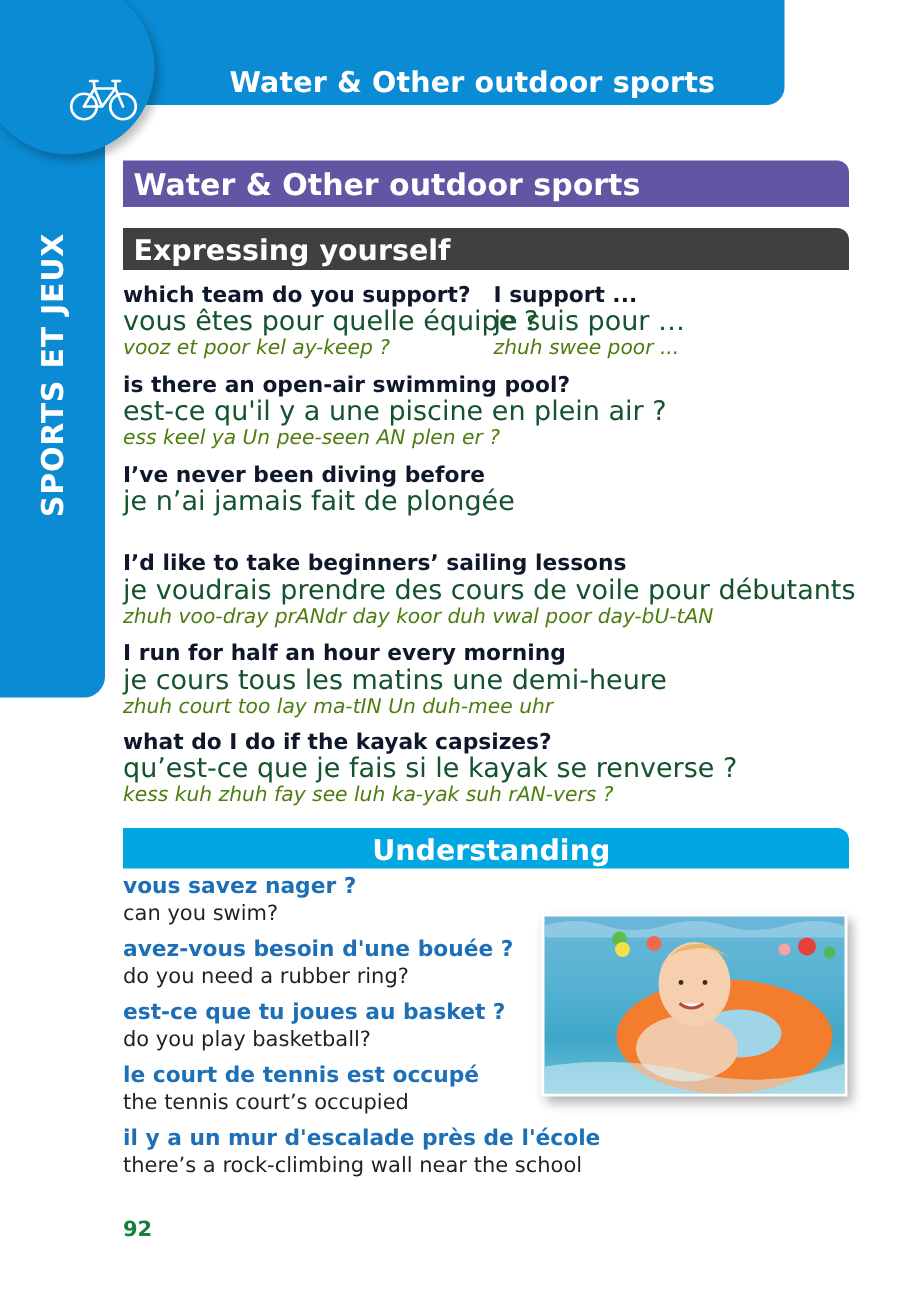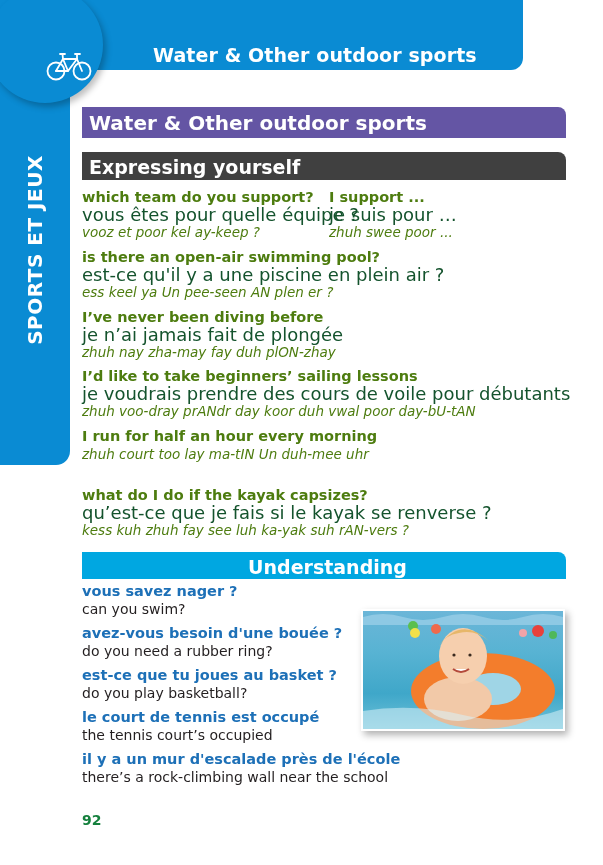--- a/index.html
+++ b/index.html
@@ -38,21 +38,21 @@
   }
   .bike-icon { position: absolute; left: 46px; top: 51px; width: 46px; height: 30px; }
   .bar {
     position: absolute; left: 82px; width: 484px; color: #fff; font-weight: bold;
     border-radius: 0 8px 0 0; box-sizing: border-box; padding-left: 7px; white-space: nowrap;
   }
   .bar-purple { top: 107px; height: 31px; background: #6455a4; font-size: 20px; line-height: 33px; }
   .bar-green { top: 152px; height: 28px; background: #404040; font-size: 19px; line-height: 31px; }
   .bar-cyan { top: 552px; height: 27px; background: #00a7e1; font-size: 19px; line-height: 30px; text-align: center; }
   .phrase { position: absolute; left: 82px; white-space: nowrap; }
-  .en { font-weight: bold; font-size: 14.5px; line-height: 17px; color: #4d7c0f; }
+  .en { font-weight: bold; font-size: 14.5px; line-height: 17px; color: #0f172a; }
   .fr { font-size: 18px; line-height: 17px; color: #14532d; }
   .ph { font-style: italic; font-size: 13.5px; line-height: 18px; color: #4d7c0f; }
   .u-fr { font-weight: bold; font-size: 14.5px; line-height: 18px; color: #1d70b7; }
   .u-en { font-size: 14px; line-height: 18px; color: #231f20; }
   .photo {
     position: absolute; left: 361px; top: 609px; width: 204px; height: 122px;
     background: #fff; padding: 2px; box-sizing: border-box;
     box-shadow: 3px 4px 7px rgba(0,0,0,0.3);
   }
   .photo-inner {
@@ -98,29 +98,29 @@
   <div class="ph">zhuh swee poor ...</div>
 </div>
 <div class="phrase" style="top:249px;">
   <div class="en">is there an open-air swimming pool?</div>
   <div class="fr">est-ce qu'il y a une piscine en plein air ?</div>
   <div class="ph">ess keel ya Un pee-seen AN plen er ?</div>
 </div>
 <div class="phrase" style="top:309px;">
   <div class="en">I’ve never been diving before</div>
   <div class="fr">je n’ai jamais fait de plongée</div>
-  <div class="ph">zhuh nay zha-may fay duh plON-zhay</div>
 </div>
 <div class="phrase" style="top:368px;">
   <div class="en">I’d like to take beginners’ sailing lessons</div>
   <div class="fr">je voudrais prendre des cours de voile pour débutants</div>
   <div class="ph">zhuh voo-dray prANdr day koor duh vwal poor day-bU-tAN</div>
 </div>
 <div class="phrase" style="top:428px;">
   <div class="en">I run for half an hour every morning</div>
+  <div class="fr">je cours tous les matins une demi-heure</div>
   <div class="ph">zhuh court too lay ma-tIN Un duh-mee uhr</div>
 </div>
 <div class="phrase" style="top:487px;">
   <div class="en">what do I do if the kayak capsizes?</div>
   <div class="fr">qu’est-ce que je fais si le kayak se renverse ?</div>
   <div class="ph">kess kuh zhuh fay see luh ka-yak suh rAN-vers ?</div>
 </div>
 
 <div class="bar bar-cyan">Understanding</div>
 

